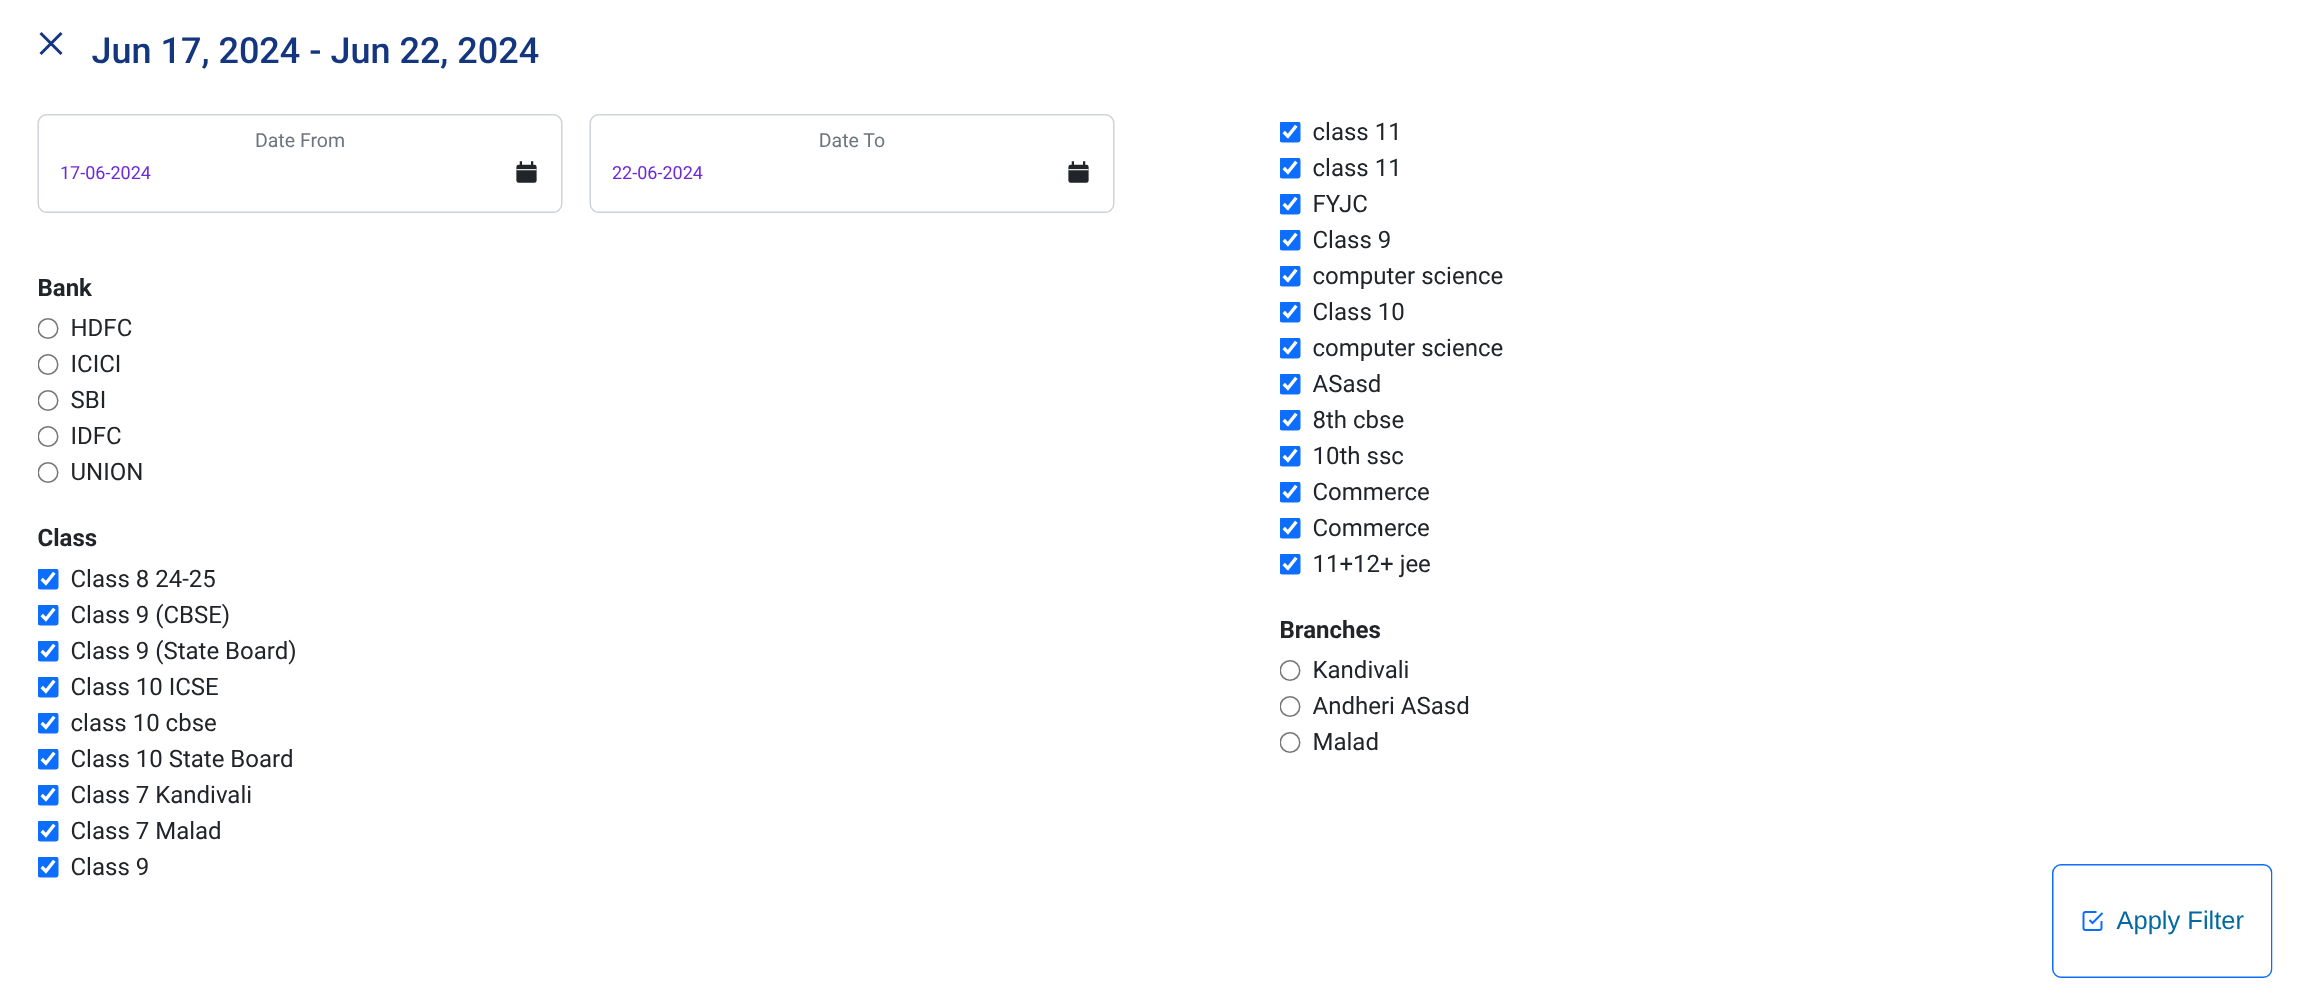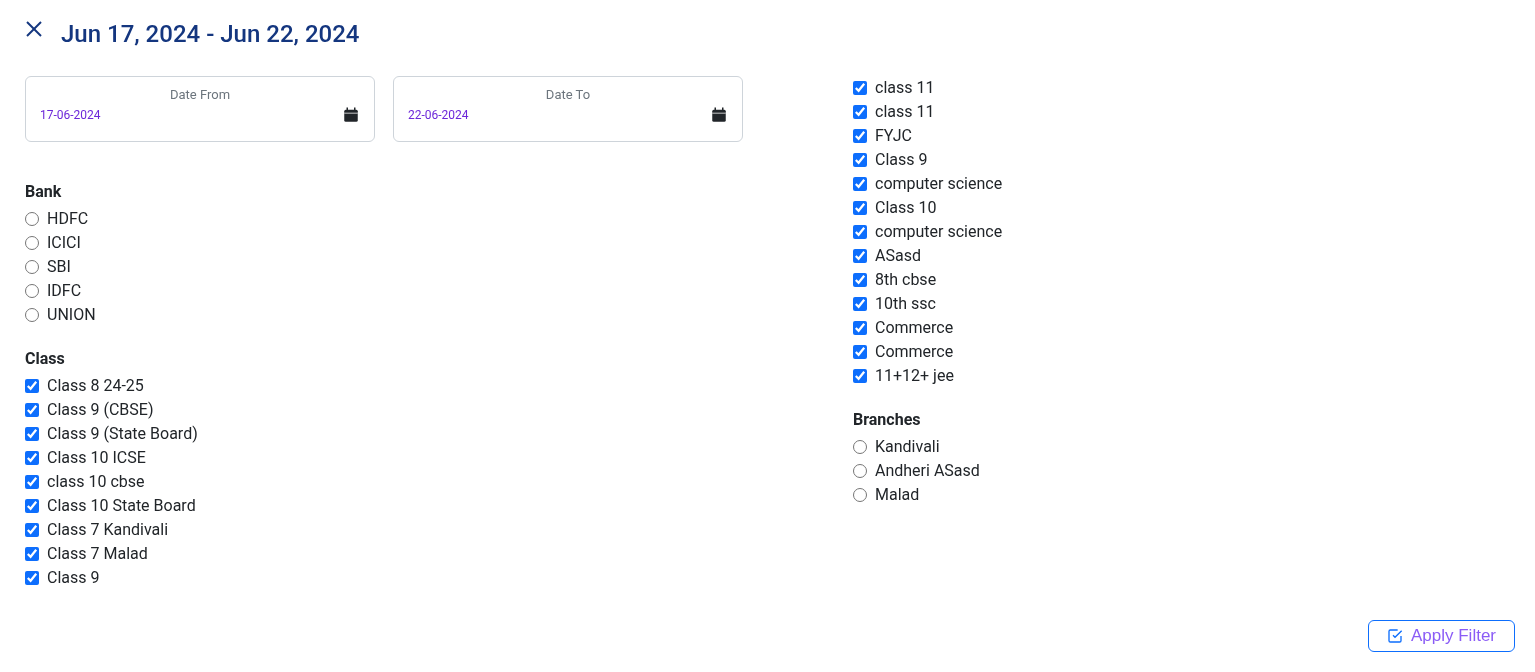--- a/index.html
+++ b/index.html
@@ -96,24 +96,24 @@
   .opt-row label {
     cursor: default;
   }
   .footer {
     position: fixed;
     right: 20px;
     bottom: 20px;
   }
   .apply-btn {
     border: 1px solid #0d6efd;
-    color: #8b5cf6;
+    color: #0369a1;
     background: #fff;
     border-radius: 6px;
-    padding: 5px 18px;
+    padding: 27px 18px;
     font-size: 17px;
     cursor: pointer;
     display: inline-flex;
     align-items: center;
     gap: 8px;
   }
   .apply-icon {
     width: 16px;
     height: 16px;
     stroke: #0d6efd;

